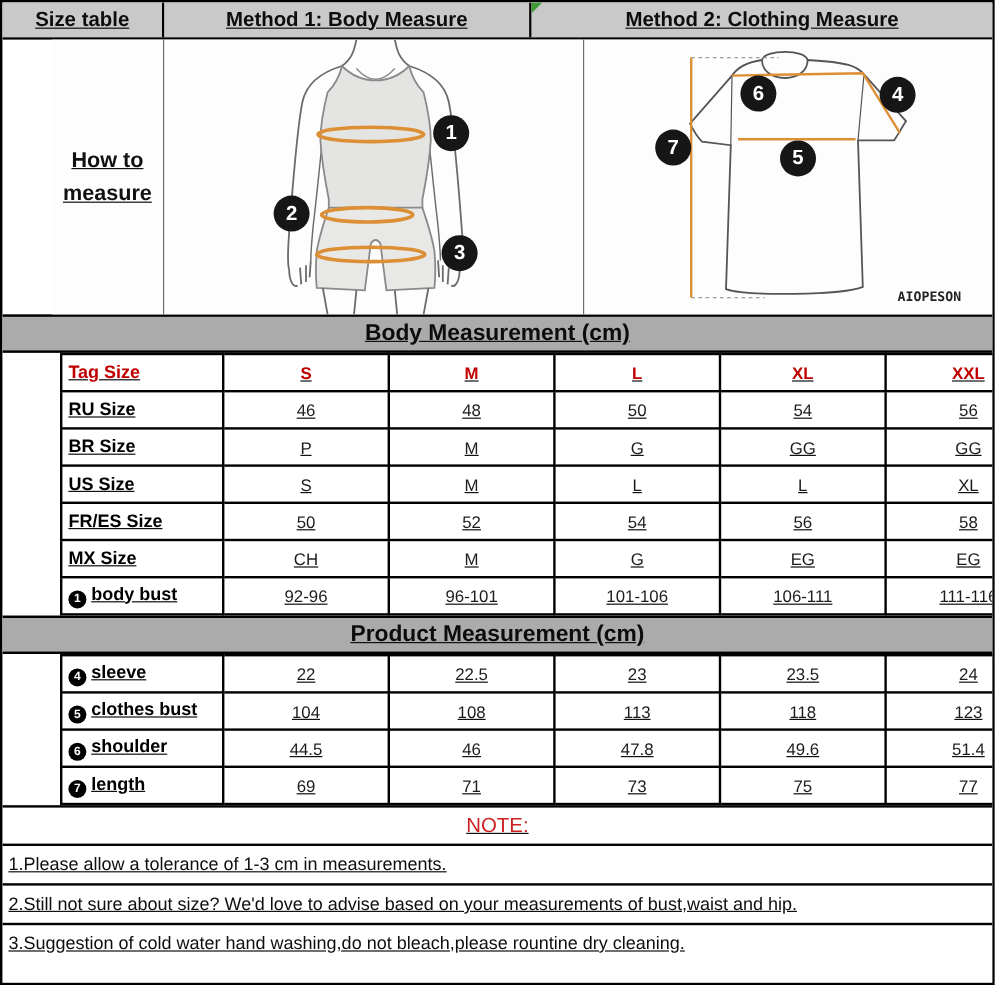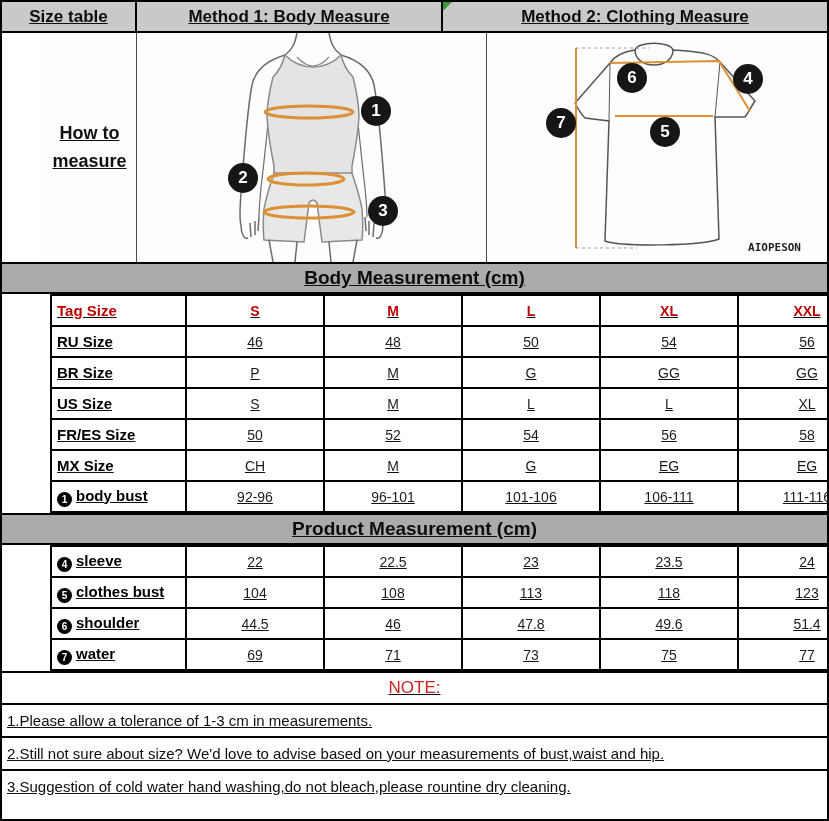--- a/index.html
+++ b/index.html
@@ -255,21 +255,21 @@
           <span class="dot">6</span><span>shoulder</span>
         </td>
         <td>44.5</td>
         <td>46</td>
         <td>47.8</td>
         <td>49.6</td>
         <td>51.4</td>
       </tr>
       <tr>
         <td class="lbl">
-          <span class="dot">7</span><span>water</span>
+          <span class="dot">7</span><span>length</span>
         </td>
         <td>69</td>
         <td>71</td>
         <td>73</td>
         <td>75</td>
         <td>77</td>
       </tr>
     </tbody>
   </table>
 

